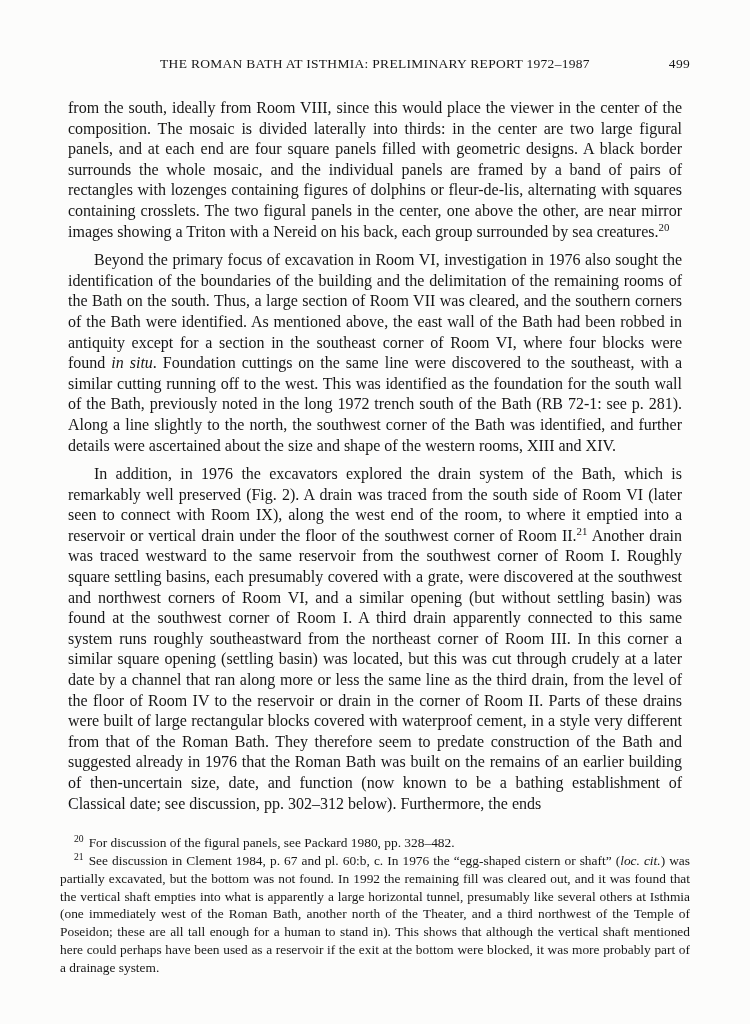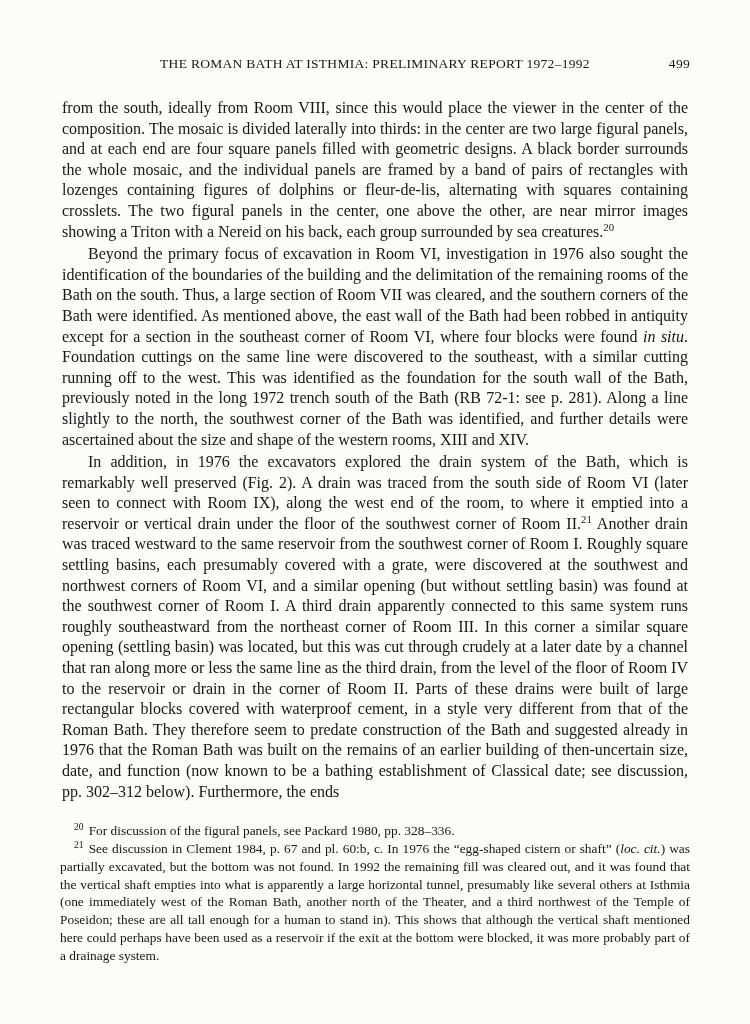--- a/index.html
+++ b/index.html
@@ -35,21 +35,21 @@
     right: 0;
     top: 0;
   }
   .body-text {
     margin-top: 24px;
     font-size: 16px;
     line-height: 20.6px;
     text-align: justify;
   }
   .para {
-    margin: 2px;
+    margin: 8px;
   }
   .para.indent {
     text-indent: 26px;
   }
   .para i, .footnote i {
   }
   sup.note-ref {
     font-size: 68%;
     line-height: 0;
     vertical-align: baseline;
@@ -73,27 +73,27 @@
     position: relative;
     top: -0.5em;
     margin-right: 5px;
   }
 </style>
 </head>
 <body>
 
 <div class="page">
   <header class="page-header">
-    <span class="running-head">THE ROMAN BATH AT ISTHMIA: PRELIMINARY REPORT 1972–1992</span>
+    <span class="running-head">THE ROMAN BATH AT ISTHMIA: PRELIMINARY REPORT 1972–1987</span>
     <span class="page-number">499</span>
   </header>
 
   <main class="body-text">
       <p class="para"><span>from the south, ideally from Room VIII, since this would place the viewer in the center of the composition. The mosaic is divided laterally into thirds: in the center are two large figural panels, and at each end are four square panels filled with geometric designs. A black border surrounds the whole mosaic, and the individual panels are framed by a band of pairs of rectangles with lozenges containing figures of dolphins or fleur-de-lis, alternating with squares containing crosslets. The two figural panels in the center, one above the other, are near mirror images showing a Triton with a Nereid on his back, each group surrounded by sea creatures.</span><sup class="note-ref">20</sup></p>
       <p class="para indent"><span>Beyond the primary focus of excavation in Room VI, investigation in 1976 also sought the identification of the boundaries of the building and the delimitation of the remaining rooms of the Bath on the south. Thus, a large section of Room VII was cleared, and the southern corners of the Bath were identified. As mentioned above, the east wall of the Bath had been robbed in antiquity except for a section in the southeast corner of Room VI, where four blocks were found </span><i>in situ</i><span>. Foundation cuttings on the same line were discovered to the southeast, with a similar cutting running off to the west. This was identified as the foundation for the south wall of the Bath, previously noted in the long 1972 trench south of the Bath (RB 72-1: see p. 281). Along a line slightly to the north, the southwest corner of the Bath was identified, and further details were ascertained about the size and shape of the western rooms, XIII and XIV.</span></p>
       <p class="para indent"><span>In addition, in 1976 the excavators explored the drain system of the Bath, which is remarkably well preserved (Fig. 2). A drain was traced from the south side of Room VI (later seen to connect with Room IX), along the west end of the room, to where it emptied into a reservoir or vertical drain under the floor of the southwest corner of Room II.</span><sup class="note-ref">21</sup><span> Another drain was traced westward to the same reservoir from the southwest corner of Room I. Roughly square settling basins, each presumably covered with a grate, were discovered at the southwest and northwest corners of Room VI, and a similar opening (but without settling basin) was found at the southwest corner of Room I. A third drain apparently connected to this same system runs roughly southeastward from the northeast corner of Room III. In this corner a similar square opening (settling basin) was located, but this was cut through crudely at a later date by a channel that ran along more or less the same line as the third drain, from the level of the floor of Room IV to the reservoir or drain in the corner of Room II. Parts of these drains were built of large rectangular blocks covered with waterproof cement, in a style very different from that of the Roman Bath. They therefore seem to predate construction of the Bath and suggested already in 1976 that the Roman Bath was built on the remains of an earlier building of then-uncertain size, date, and function (now known to be a bathing establishment of Classical date; see discussion, pp. 302–312 below). Furthermore, the ends</span></p>
     </main>
 
   <section class="footnote-section">
-      <p class="footnote"><sup class="fn-marker">20</sup><span>For discussion of the figural panels, see Packard 1980, pp. 328–336.</span></p>
+      <p class="footnote"><sup class="fn-marker">20</sup><span>For discussion of the figural panels, see Packard 1980, pp. 328–482.</span></p>
       <p class="footnote"><sup class="fn-marker">21</sup><span>See discussion in Clement 1984, p. 67 and pl. 60:b, c. In 1976 the “egg-shaped cistern or shaft” (</span><i>loc. cit.</i><span>) was partially excavated, but the bottom was not found. In 1992 the remaining fill was cleared out, and it was found that the vertical shaft empties into what is apparently a large horizontal tunnel, presumably like several others at Isthmia (one immediately west of the Roman Bath, another north of the Theater, and a third northwest of the Temple of Poseidon; these are all tall enough for a human to stand in). This shows that although the vertical shaft mentioned here could perhaps have been used as a reservoir if the exit at the bottom were blocked, it was more probably part of a drainage system.</span></p>
     </section>
 </div>
 
 </body></html>

